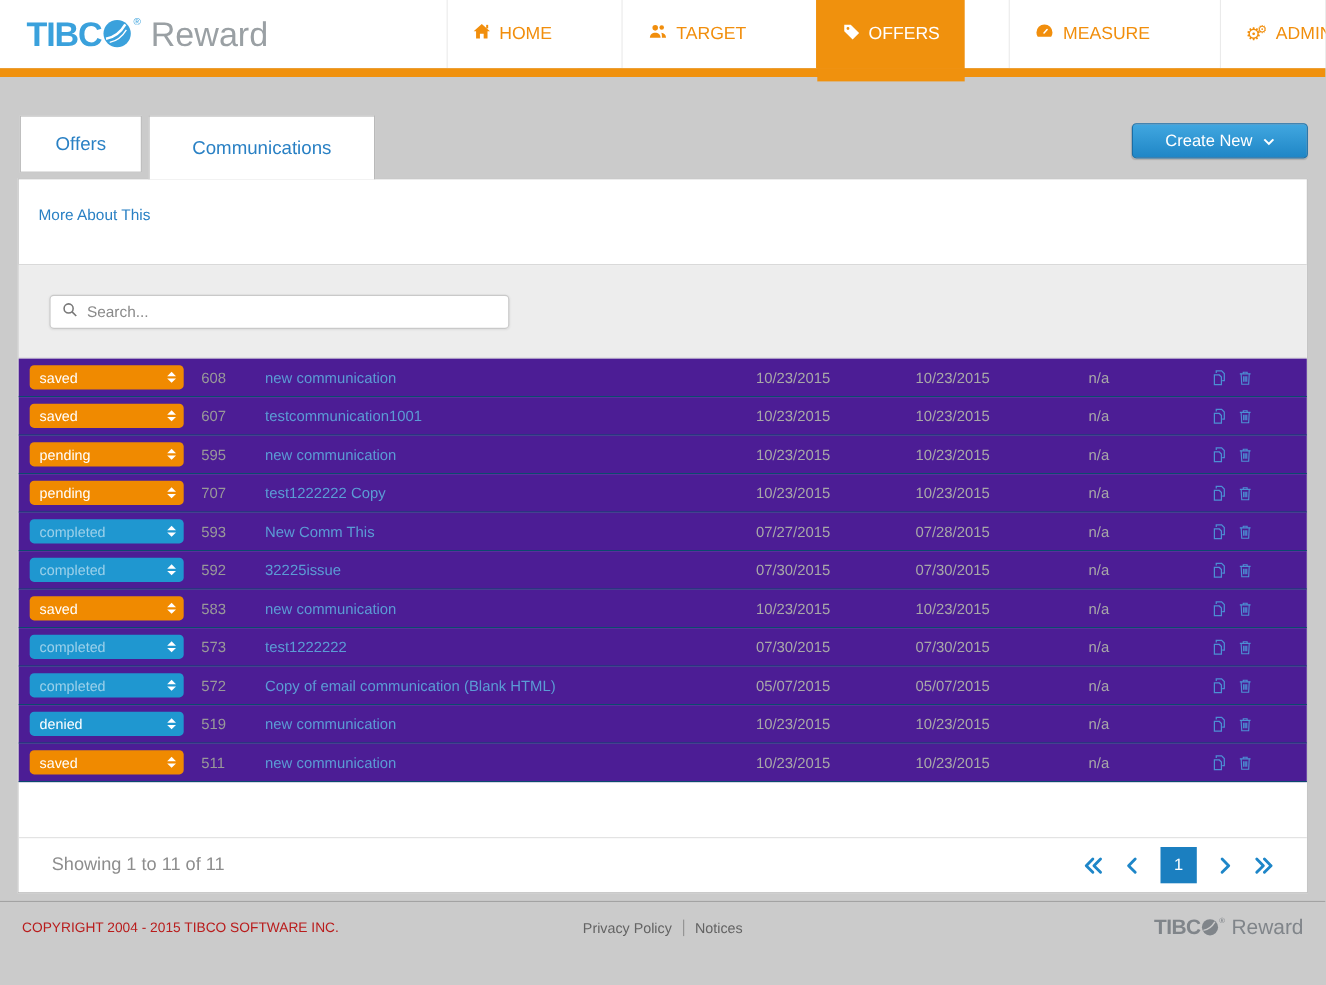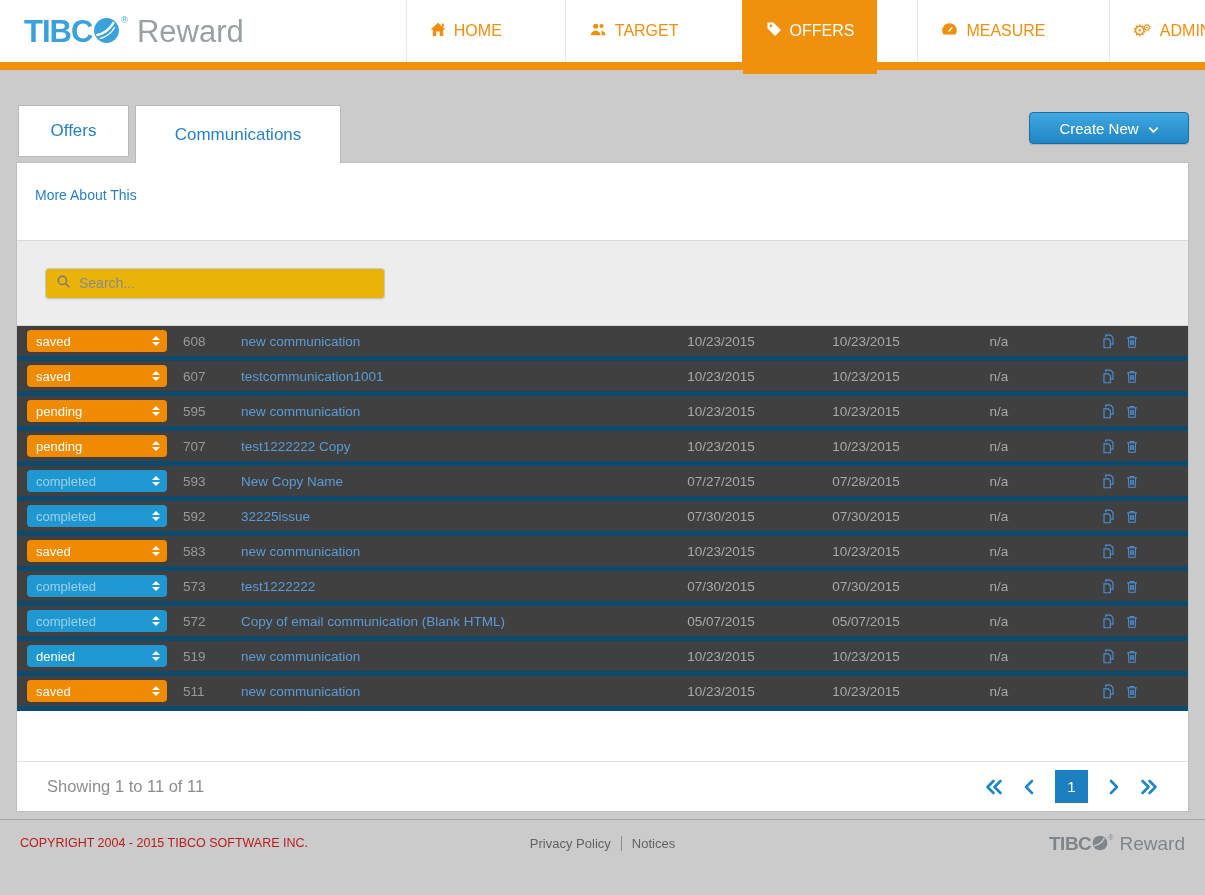--- a/index.html
+++ b/index.html
@@ -41,32 +41,32 @@
     display:flex; align-items:center; justify-content:center; gap:9px; cursor:pointer;
     font-family:"Liberation Sans", sans-serif; box-shadow:0 1px 1px rgba(0,0,0,.15); }
 
   
   .panel { background:#fff; border:1px solid #bfbfbf; position:relative; }
   .panel-intro { height:78px; padding:24px 0 0 18px; border-bottom:1px solid #d9d9d9; }
   .more-about { color:#2980c4; font-size:14px; text-decoration:none; cursor:pointer; }
 
   .search-strip { height:85px; background:#ededed; border-bottom:1px solid #d6d6d6;
     display:flex; align-items:center; padding-left:28px; }
-  .search-box { width:340px; height:31px; background:#eab308; border:1px solid #c9c9c9; border-radius:4px;
+  .search-box { width:418px; height:31px; background:#ffffff; border:1px solid #c9c9c9; border-radius:4px;
     display:flex; align-items:center; padding:0 10px; gap:8px; box-shadow:0 1px 2px rgba(0,0,0,.07); }
   .search-box input { border:none; outline:none; font-size:14px; color:#555; width:100%;
     font-family:"Liberation Sans", sans-serif; background:transparent; }
   .search-box input::placeholder { color:#8a8a8a; }
 
   
   .grid { display:grid; grid-template-columns:156px 58px 1fr 150px 140px 126px 116px; align-items:center; padding:0 10px; }
   .thead { height:37px; background:#f4f4f4; border-bottom:1px solid #e0e0e0;
     color:#9a9a9a; font-size:12.5px; letter-spacing:.4px; }
   .th.c, .td.c { text-align:center; }
-  .trow { height:35px; border-bottom:5px solid #0c4a6e; background:#404040; }
+  .trow { height:35px; border-bottom:1px solid #0c4a6e; background:#4c1d95; }
   .td-id { color:#999; font-size:13.5px; }
   .comm-link { color:#5b9bd5; font-size:13.5px; text-decoration:none; cursor:pointer; }
   .td-date, .td-open { color:#a8a8a8; font-size:13.5px; }
   .tbody-pad { padding-bottom:50px; background:#fff; }
 
   
   .status-select { width:140px; height:22px; border-radius:4px; display:flex; align-items:center;
     padding:0 7px 0 9px; cursor:pointer; font-size:13px; color:#fff; }
   .status-select .status-text { flex:1; }
   .status-select.v-orange { background:#f08a00; }
@@ -341,21 +341,21 @@
         <div class="td">
           <div class="status-select v-blue-muted">
             <span class="status-text">completed</span>
             <span class="select-arrows">
                 <i class="up"></i>
                 <i class="down"></i>
               </span>
           </div>
         </div>
         <div class="td td-id">593</div>
-        <div class="td"><a class="comm-link">New Copy Name</a></div>
+        <div class="td"><a class="comm-link">New Comm This</a></div>
         <div class="td td-date c">07/27/2015</div>
         <div class="td td-date c">07/28/2015</div>
         <div class="td td-open c">n/a</div>
         <div class="td actions-cell">
           <span class="action-icon">
             <svg width="15" height="15" viewBox="0 0 16 16" stroke="currentColor" fill="none" stroke-width="1.2">
                 <path d="M5 3.4 V1.2 H10.2 L12.8 3.8 V10.8 H10.8"></path>
                 <path d="M3.2 5.2 H8 L10 7.2 V14.6 H3.2 Z"></path>
               </svg>
           </span>

